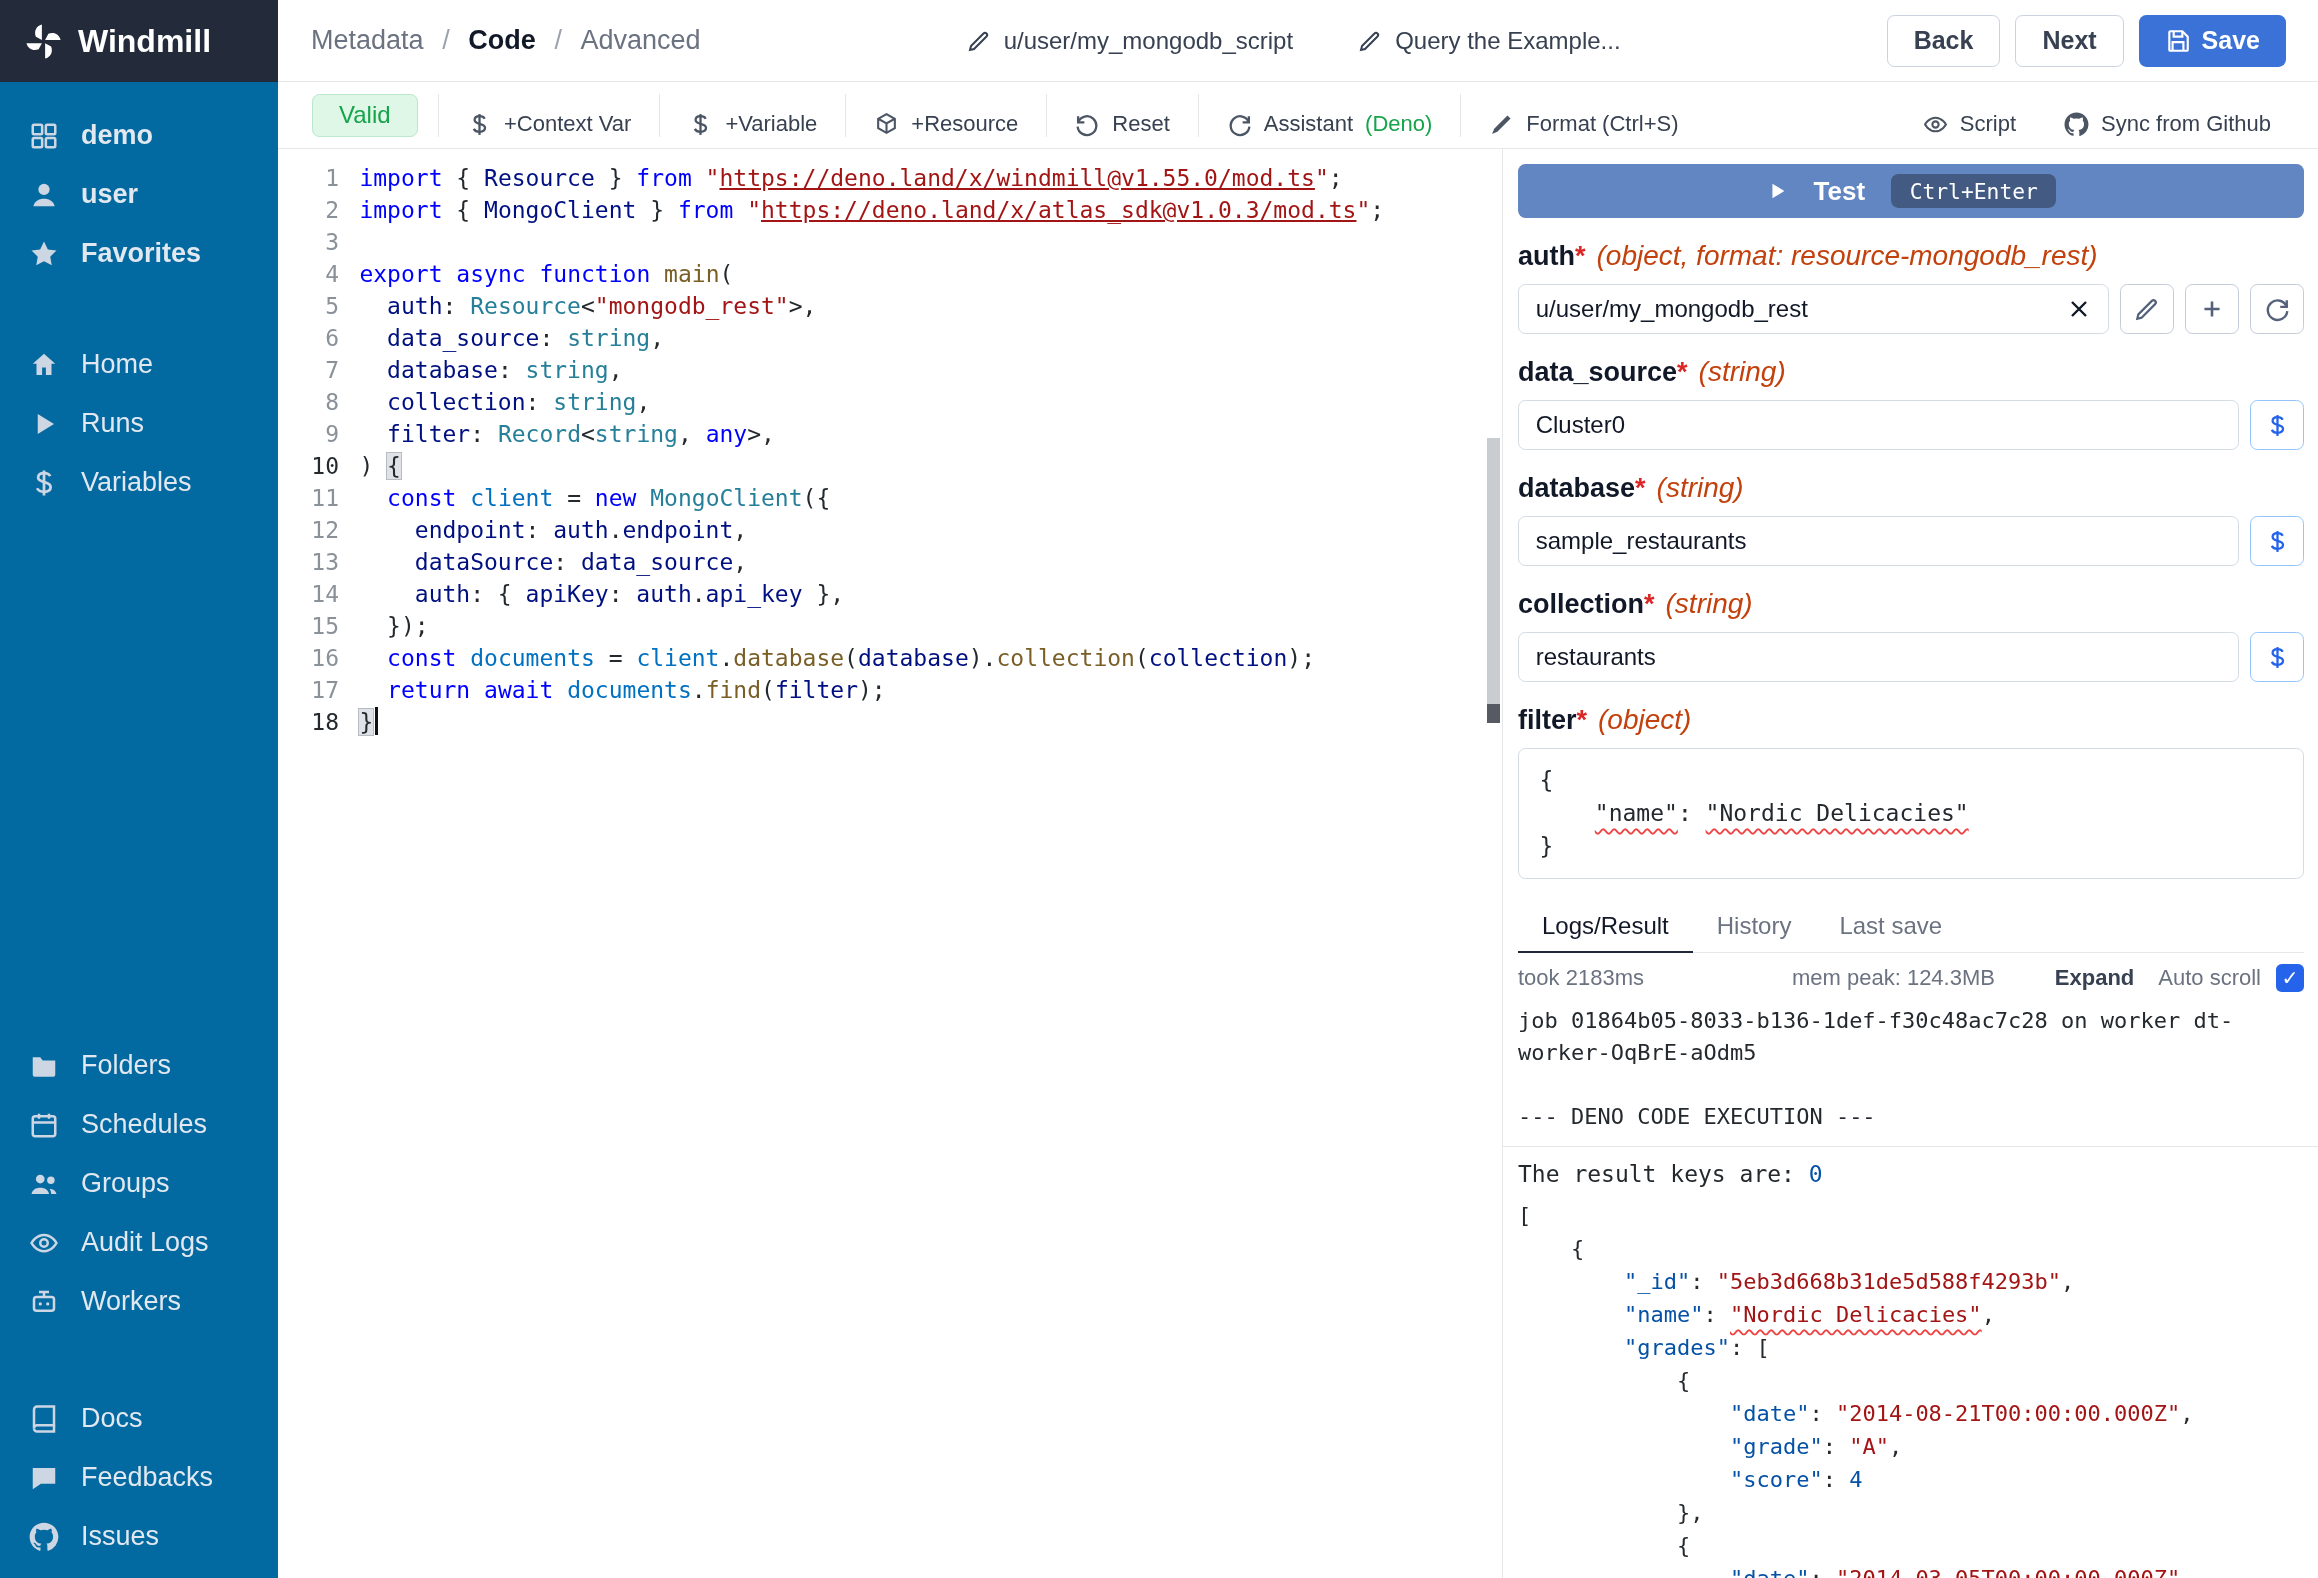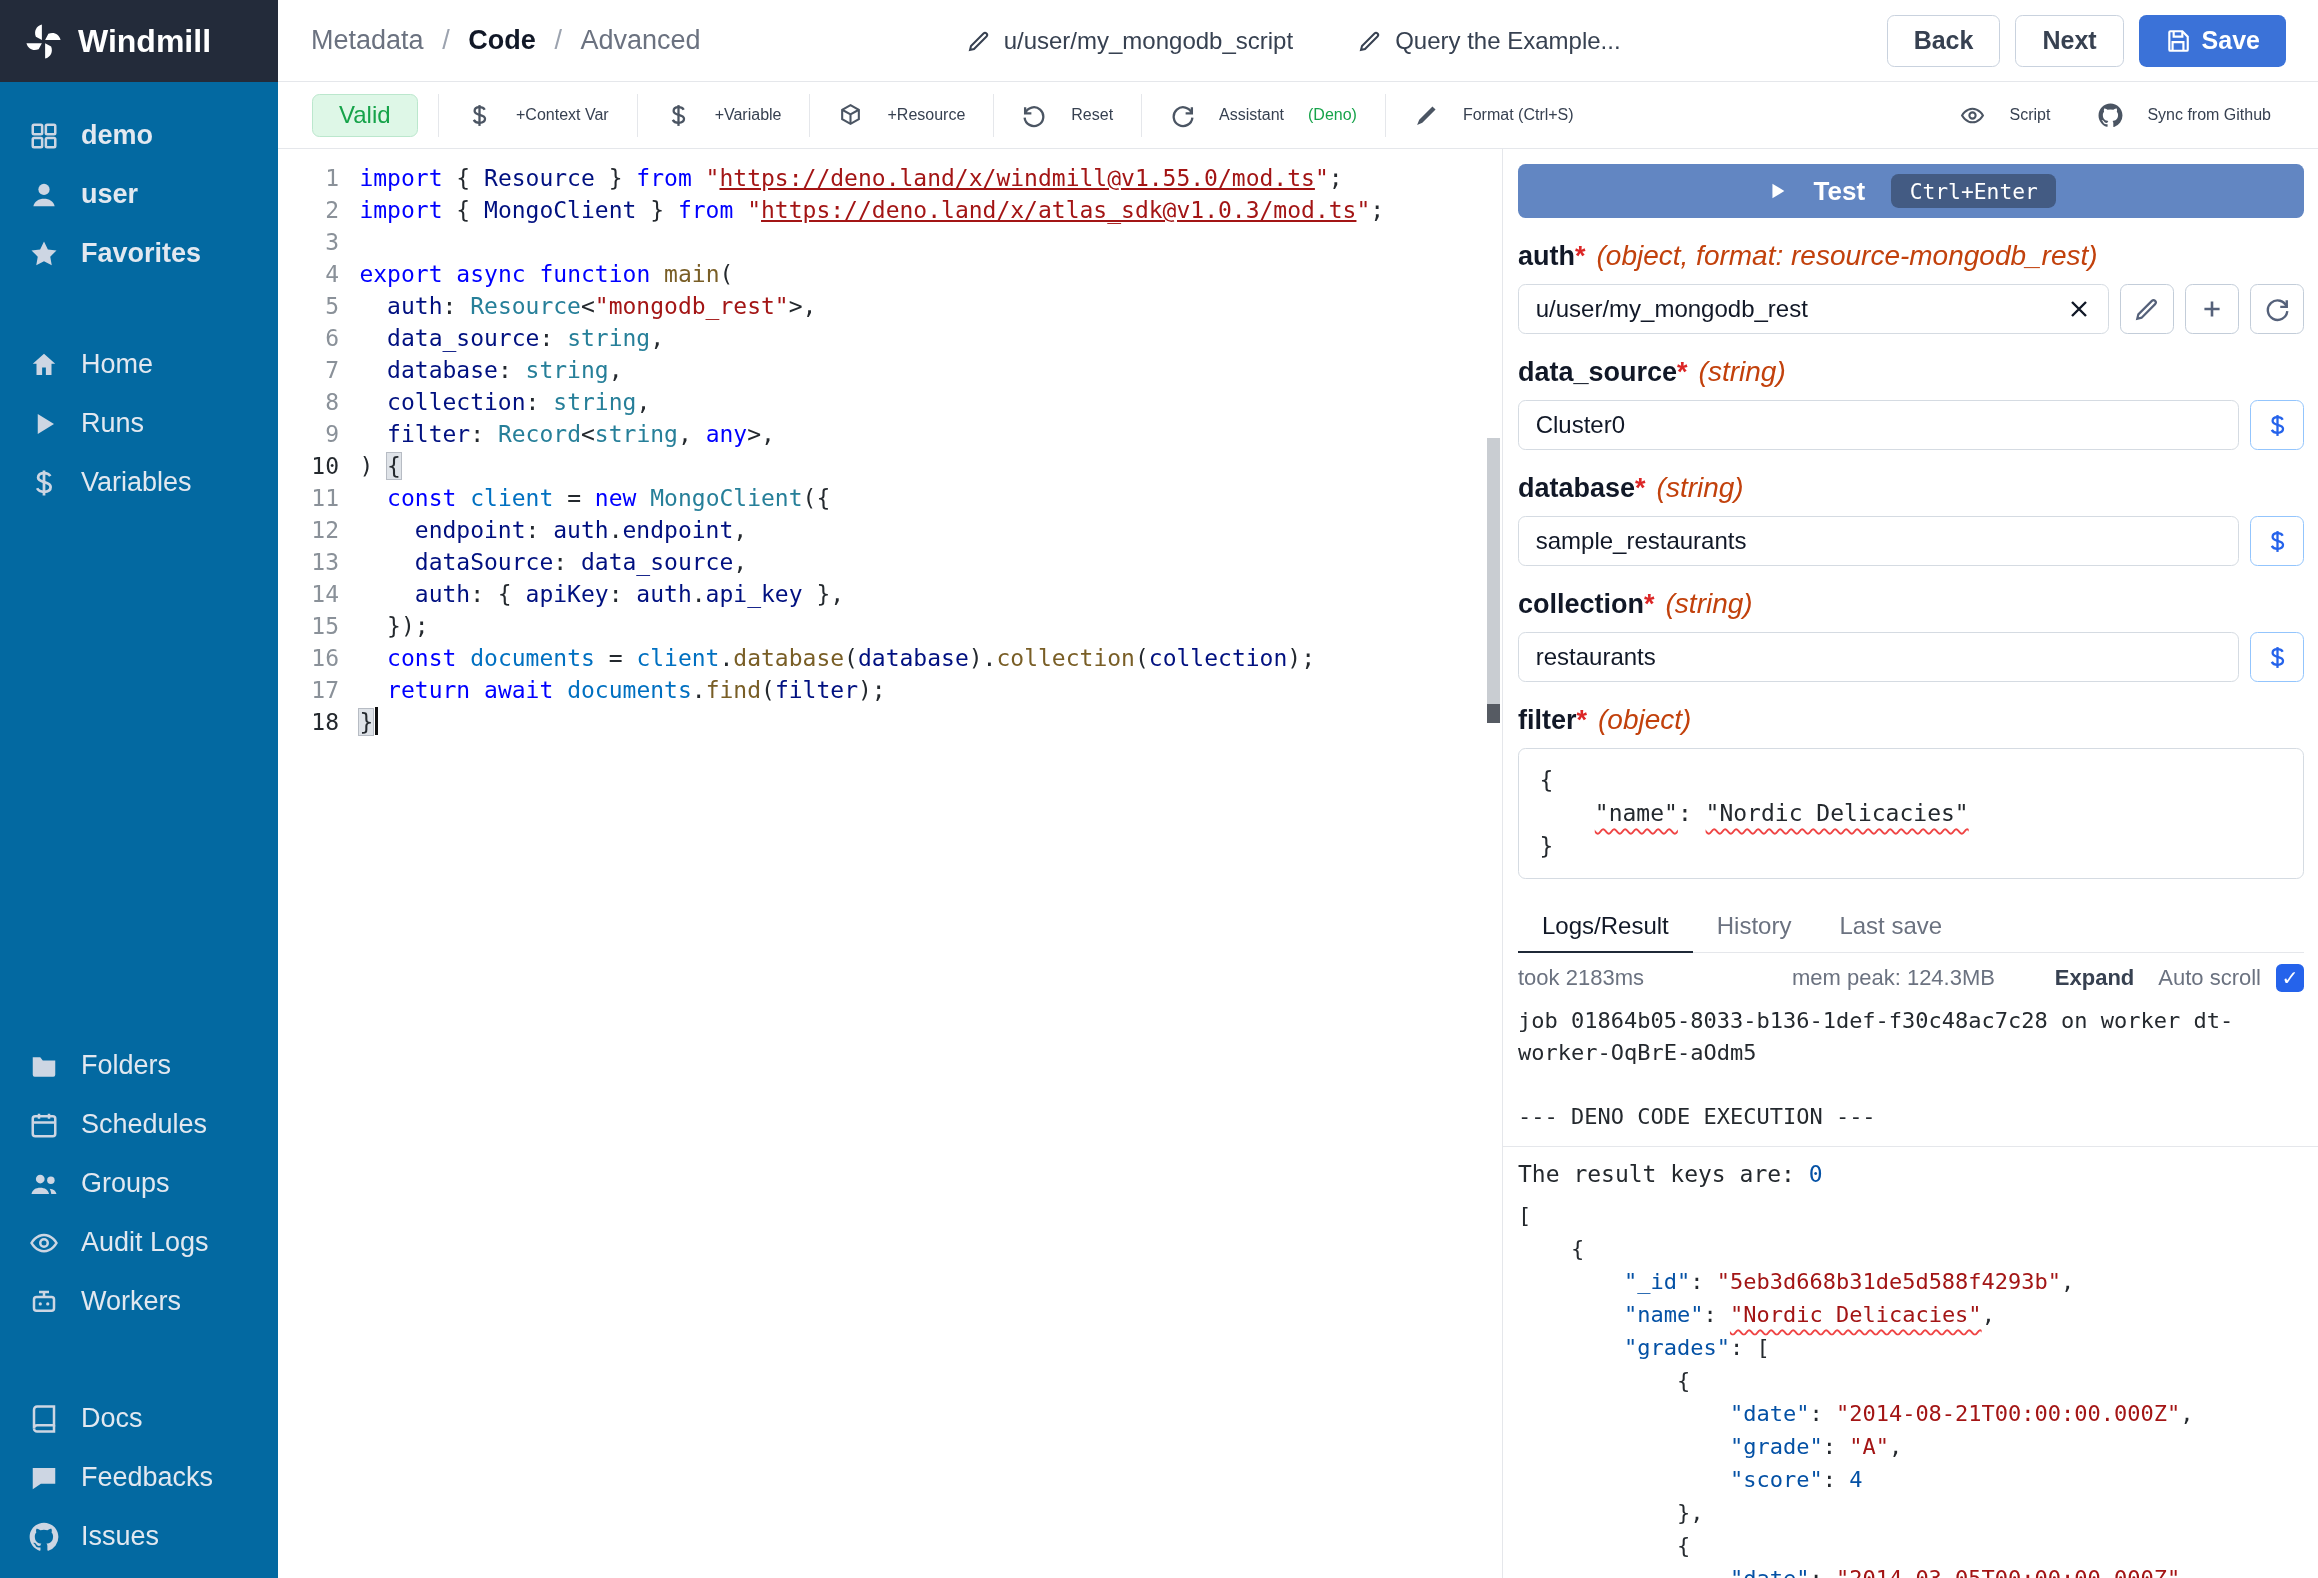--- a/index.html
+++ b/index.html
@@ -33,21 +33,21 @@
   .m-icn{width:24px;height:24px;color:#374151;flex:none}
   .actions{display:flex;gap:15px;flex:none}
   .btn{height:52px;padding:0 26px;border-radius:7.4px;font-size:25px;font-weight:600;display:flex;align-items:center;gap:11px}
   .btn.ghost{border:0.9px solid #c9d2de;color:#374151;background:#fff}
   .btn.primary{background:#3b72d8;color:#fff}
   .b-icn{width:26px;height:26px;color:#fff;flex:none}
 
   .toolbar{height:67px;flex:none;display:flex;align-items:center;background:#fff;border-bottom:0.9px solid #e5e7eb;padding-left:34px}
   .valid{background:#def7e7;border:0.9px solid #bbe7cd;color:#16a34a;border-radius:7.4px;padding:6.5px 26px;font-size:24px;font-weight:500;margin-right:20.4px}
   .tb-items{display:flex;align-items:center;height:43px}
-  .tb-item{display:flex;align-items:center;gap:24px;font-size:16px;color:#374151;padding:0 28px;height:43px;border-left:0.9px solid #e5e7eb;white-space:nowrap}
+  .tb-item{display:flex;align-items:flex-end;gap:12px;font-size:22px;color:#374151;padding:0 28px;height:43px;border-left:0.9px solid #e5e7eb;white-space:nowrap}
   .tb-item.plain{border-left:none;padding:0 24px}
   .tb-icn{width:25px;height:25px;color:#4b5563;flex:none}
   .deno{color:#16a34a}
   .tb-right{margin-left:auto;display:flex;align-items:center;padding-right:24px}
 
   
   .content{flex:1;display:flex;min-height:0}
   .editor{flex:1;min-width:0;background:#fff;position:relative;border-right:0.9px solid #e5e7eb;overflow:hidden}
   .code{padding-top:13px;font-family:"DejaVu Sans Mono","Liberation Mono",monospace;font-size:23px;line-height:32px;color:#24292e}
   .crow{display:flex}

